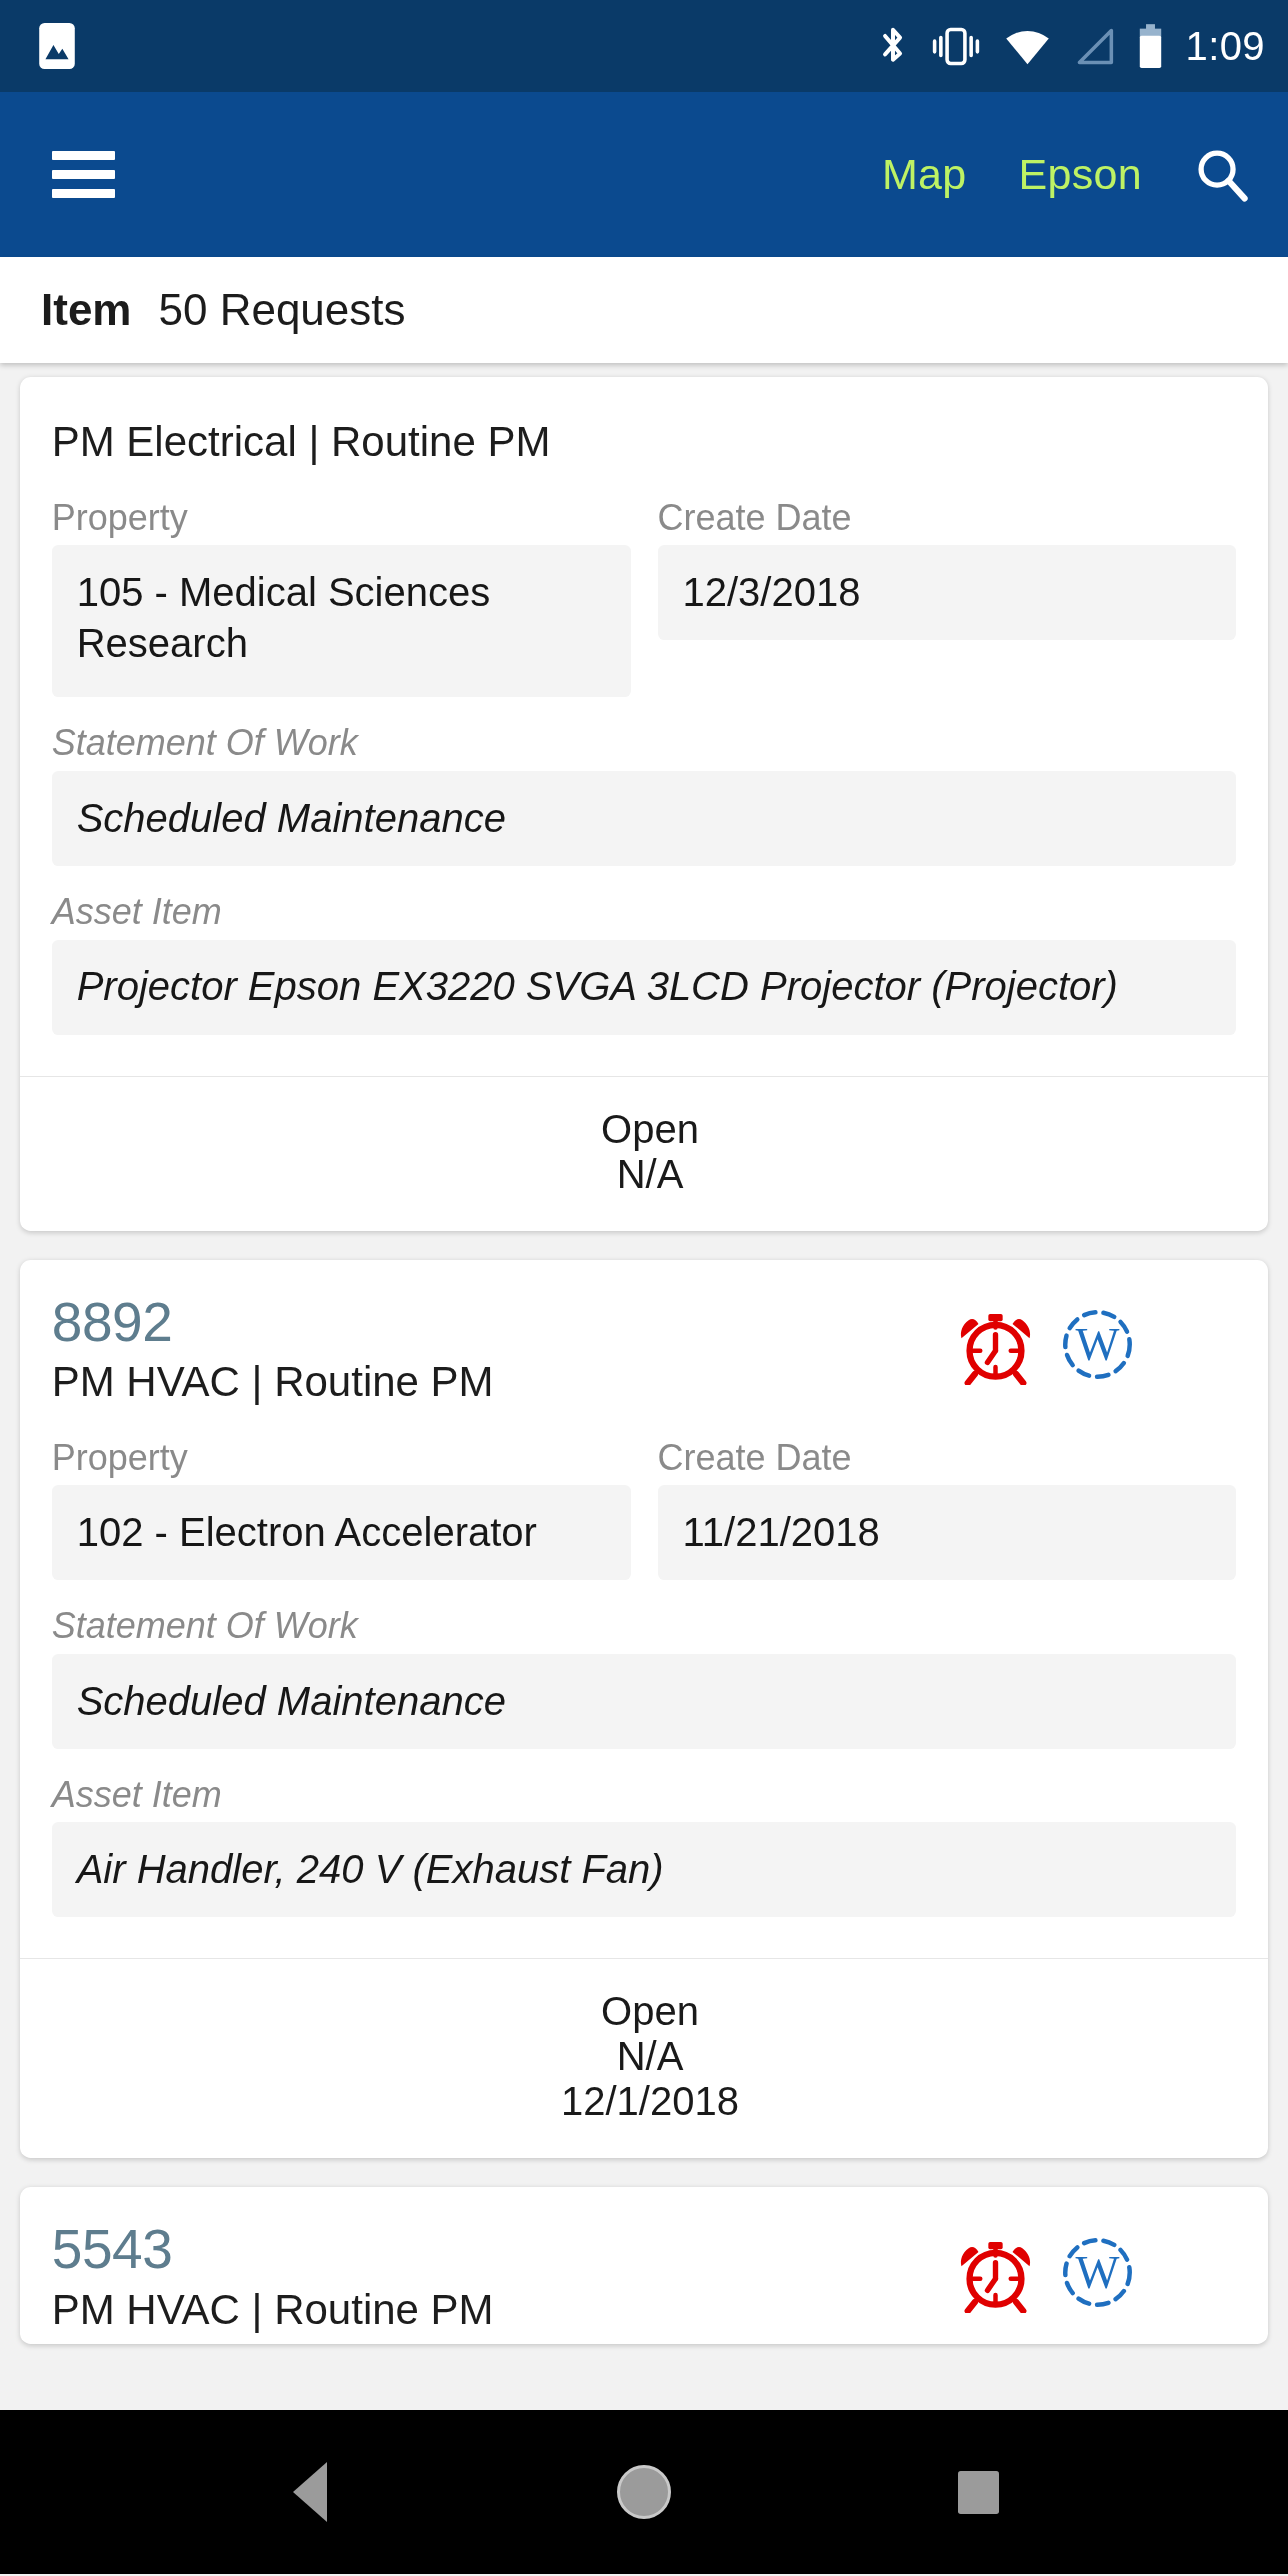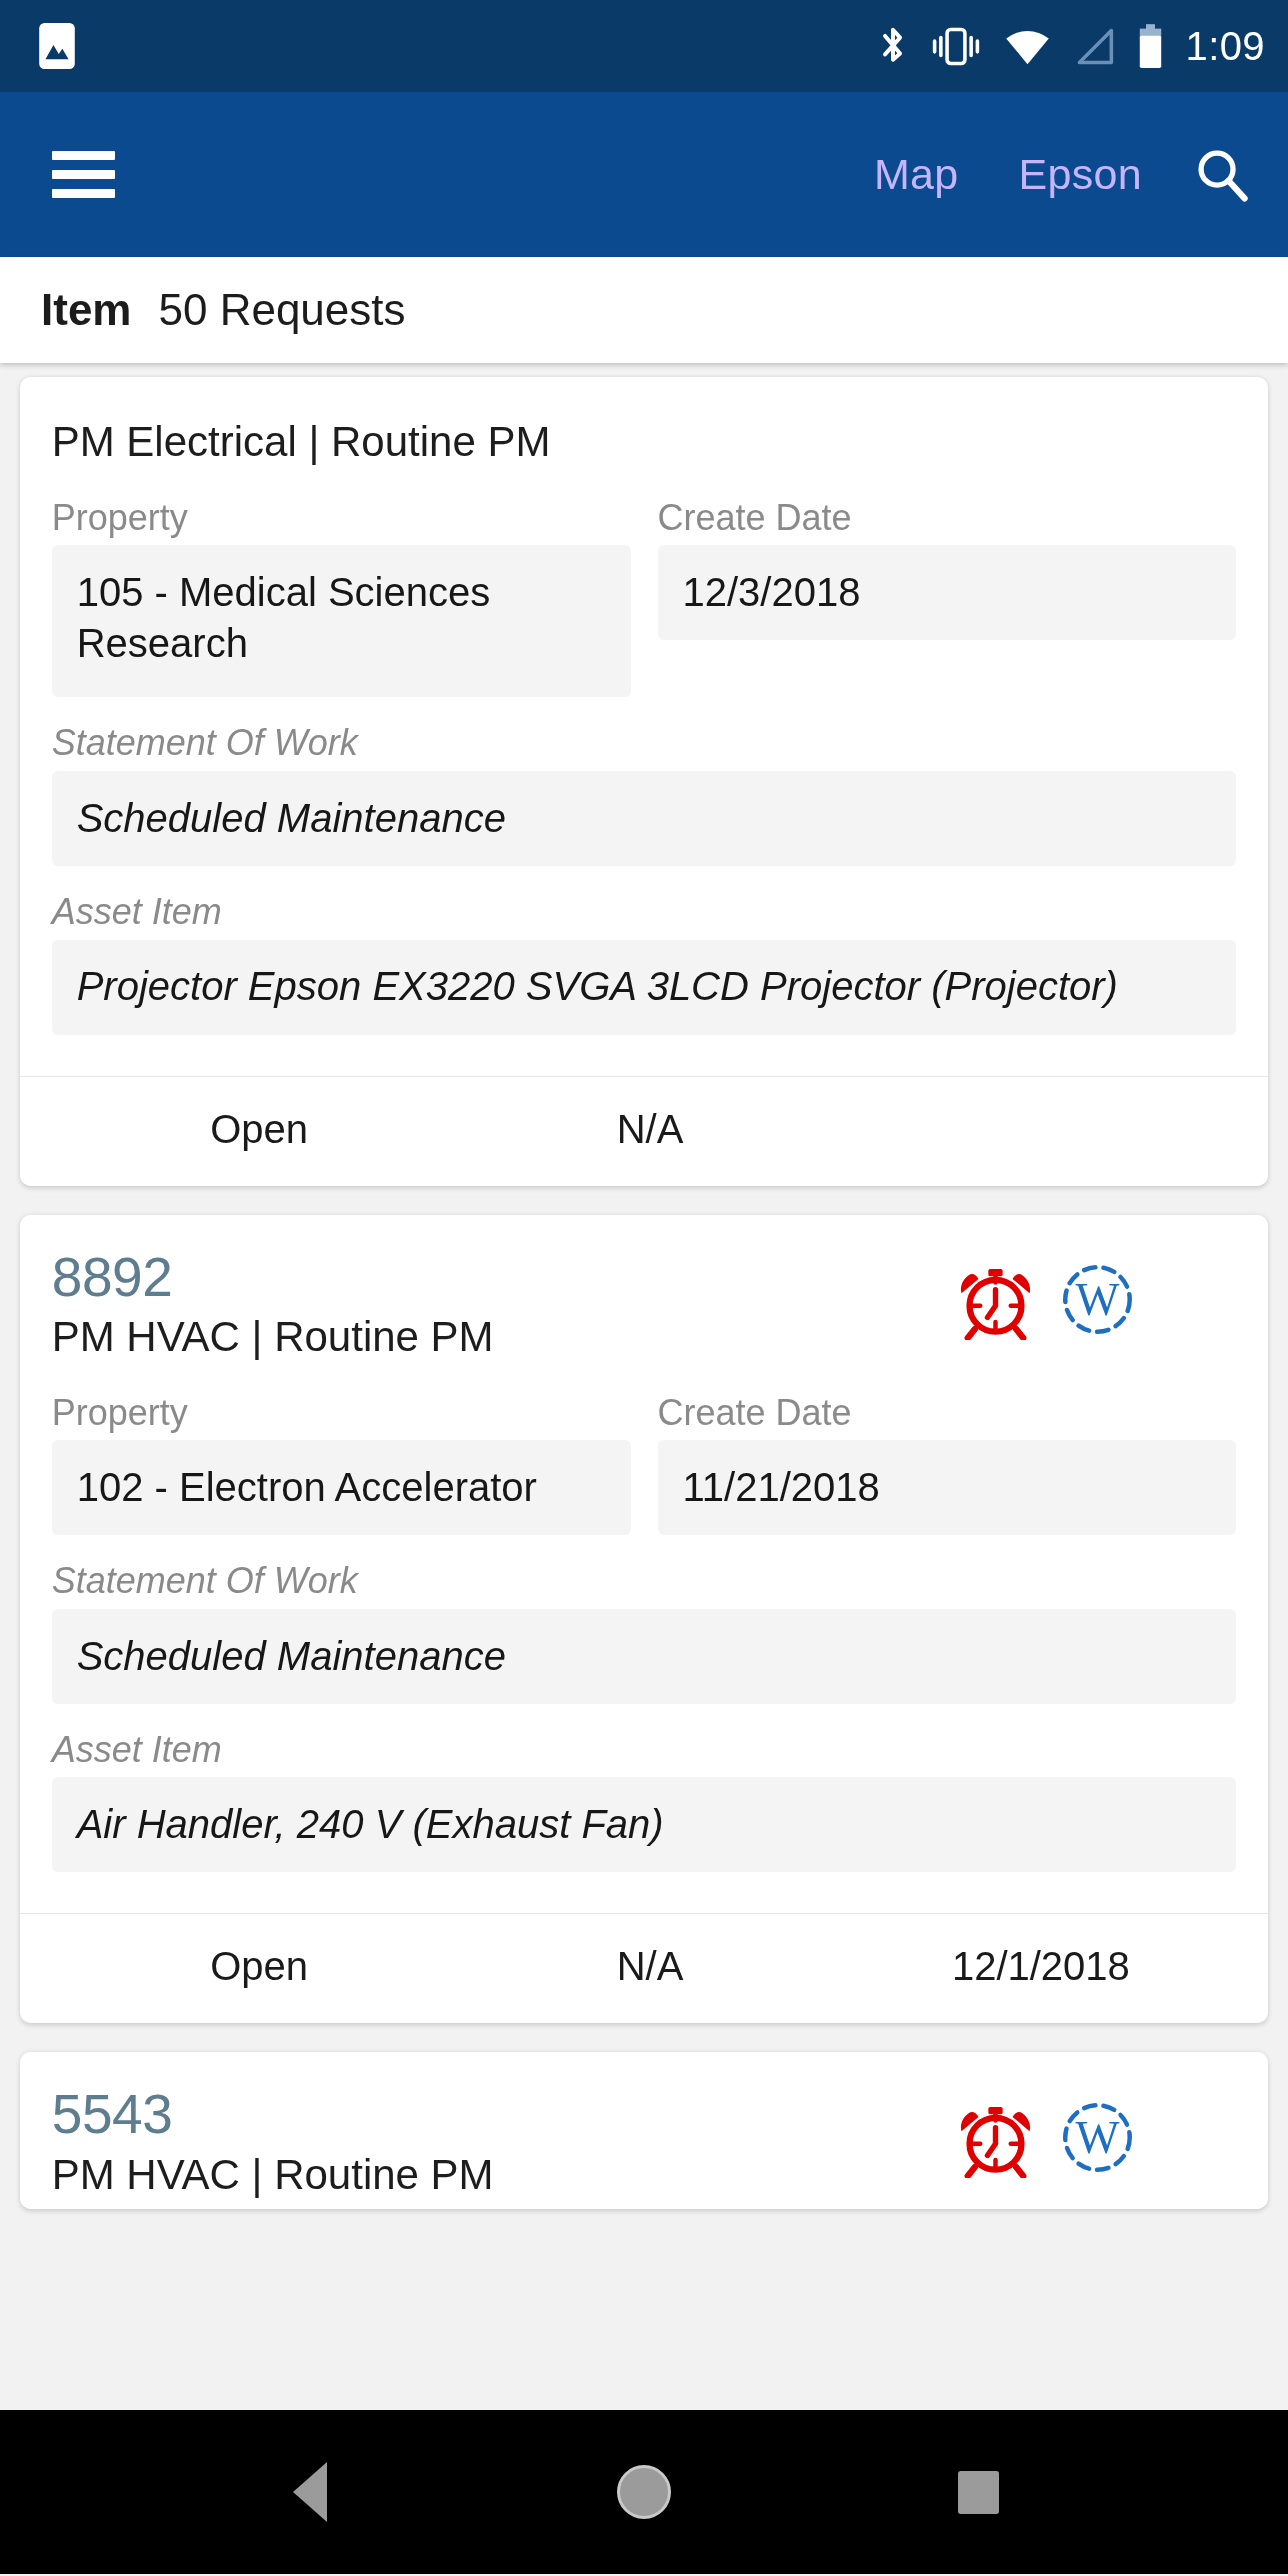--- a/index.html
+++ b/index.html
@@ -23,21 +23,21 @@
   .sicon{ display:block; }
 
   
   .appbar{
     height:165px; flex:0 0 165px; background:#0b4a8f;
     display:flex; align-items:center; padding:0 39px 0 52px;
   }
   .hamburger{ width:63px; height:47px; display:flex; flex-direction:column; justify-content:space-between; cursor:pointer;}
   .hamburger span{ display:block; height:9px; background:#fff; border-radius:0.9px; width:100%; }
   .appbar-actions{ margin-left:auto; display:flex; align-items:center; gap:52px; }
-  .appbar-btn{ color:#c4b5fd; font-size:43px; line-height:1; letter-spacing:0.3px; cursor:pointer;margin-left:8px; }
+  .appbar-btn{ color:#bef264; font-size:43px; line-height:1; letter-spacing:0.3px; cursor:pointer; }
   .search-ic{ display:block; }
 
   
   .totalbar{
     flex:0 0 106px; height:106px; background:#ffffff;
     display:flex; align-items:center; padding:0 41px;
     box-shadow:0 2.7px 5.4px rgba(0,0,0,.22);
     position:relative; z-index:5;
   }
   .total-label{ font-size:44px; font-weight:bold; color:#1c1c1c; }
@@ -76,20 +76,21 @@
     word-break:break-word;
   }
   .field-value.two-line{ min-height:152px; align-items:flex-start; }
   .field-block{ margin-top:25px;font-style:italic; }
 
   .card-footer{
     border-top:0.9px solid #e6e6e6;
     display:flex; align-items:center;
     padding:30px 32px 34px 44px;
     margin-top:32px;
+    flex-direction:column;
   }
   .foot-cell{ flex:1 1 0; text-align:center; font-size:40px; color:#1a1a1a; }
 
   
   .alarm-ic{ display:block; }
   .w-ic{ display:block; }
 
   
   .navbar{
     flex:0 0 164px; height:164px; background:#000000;

